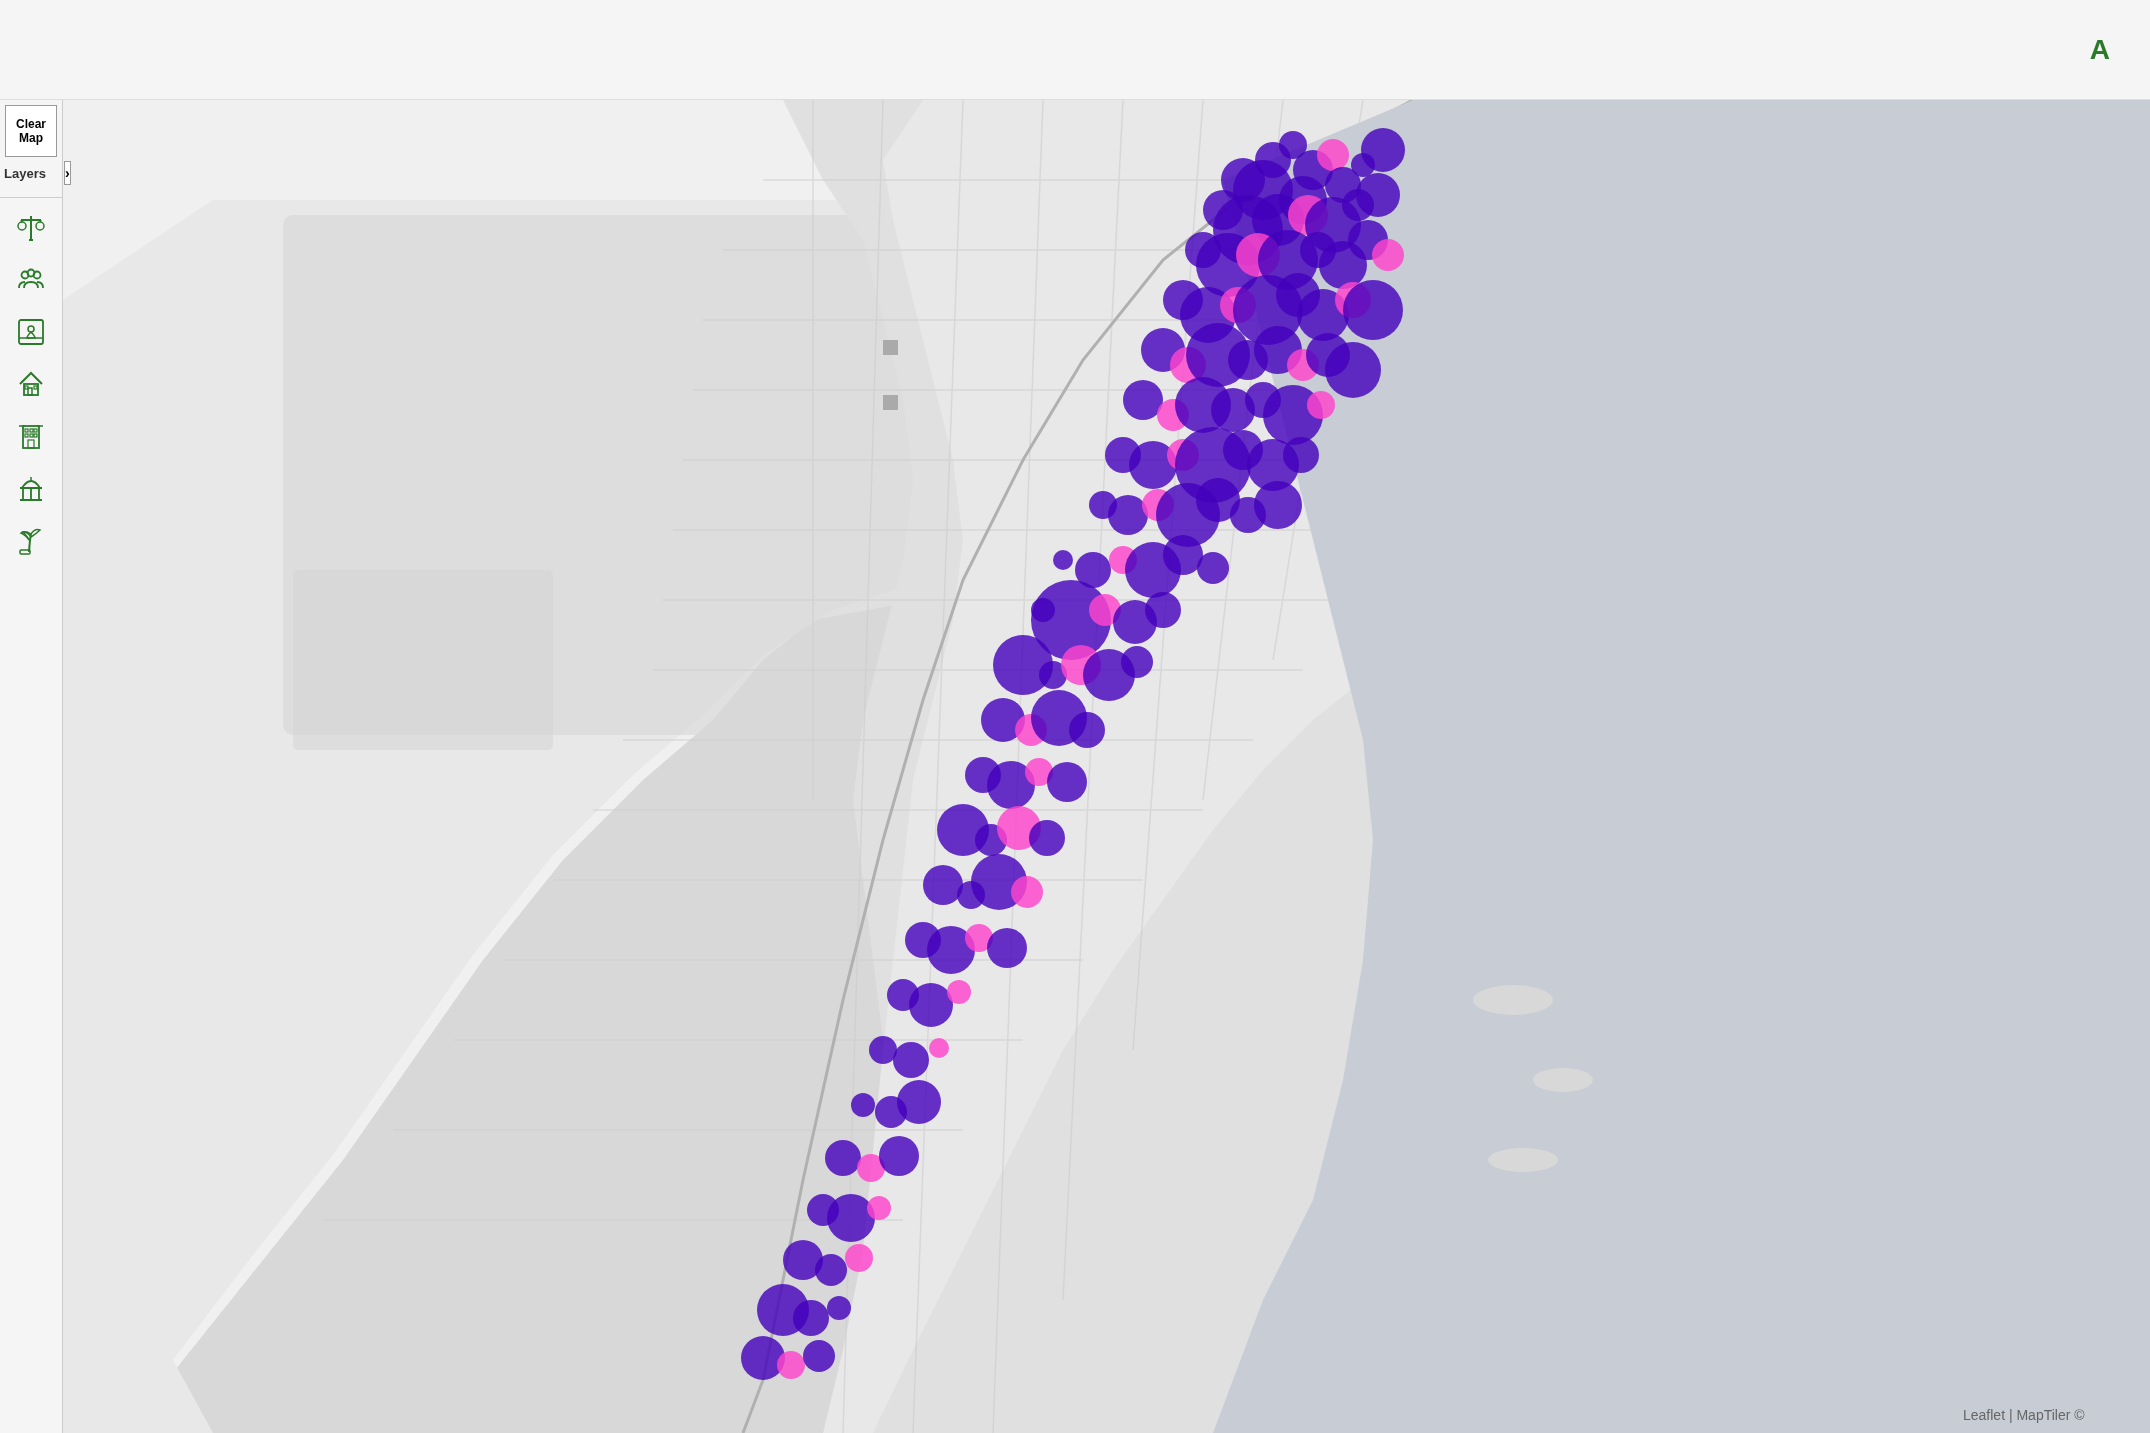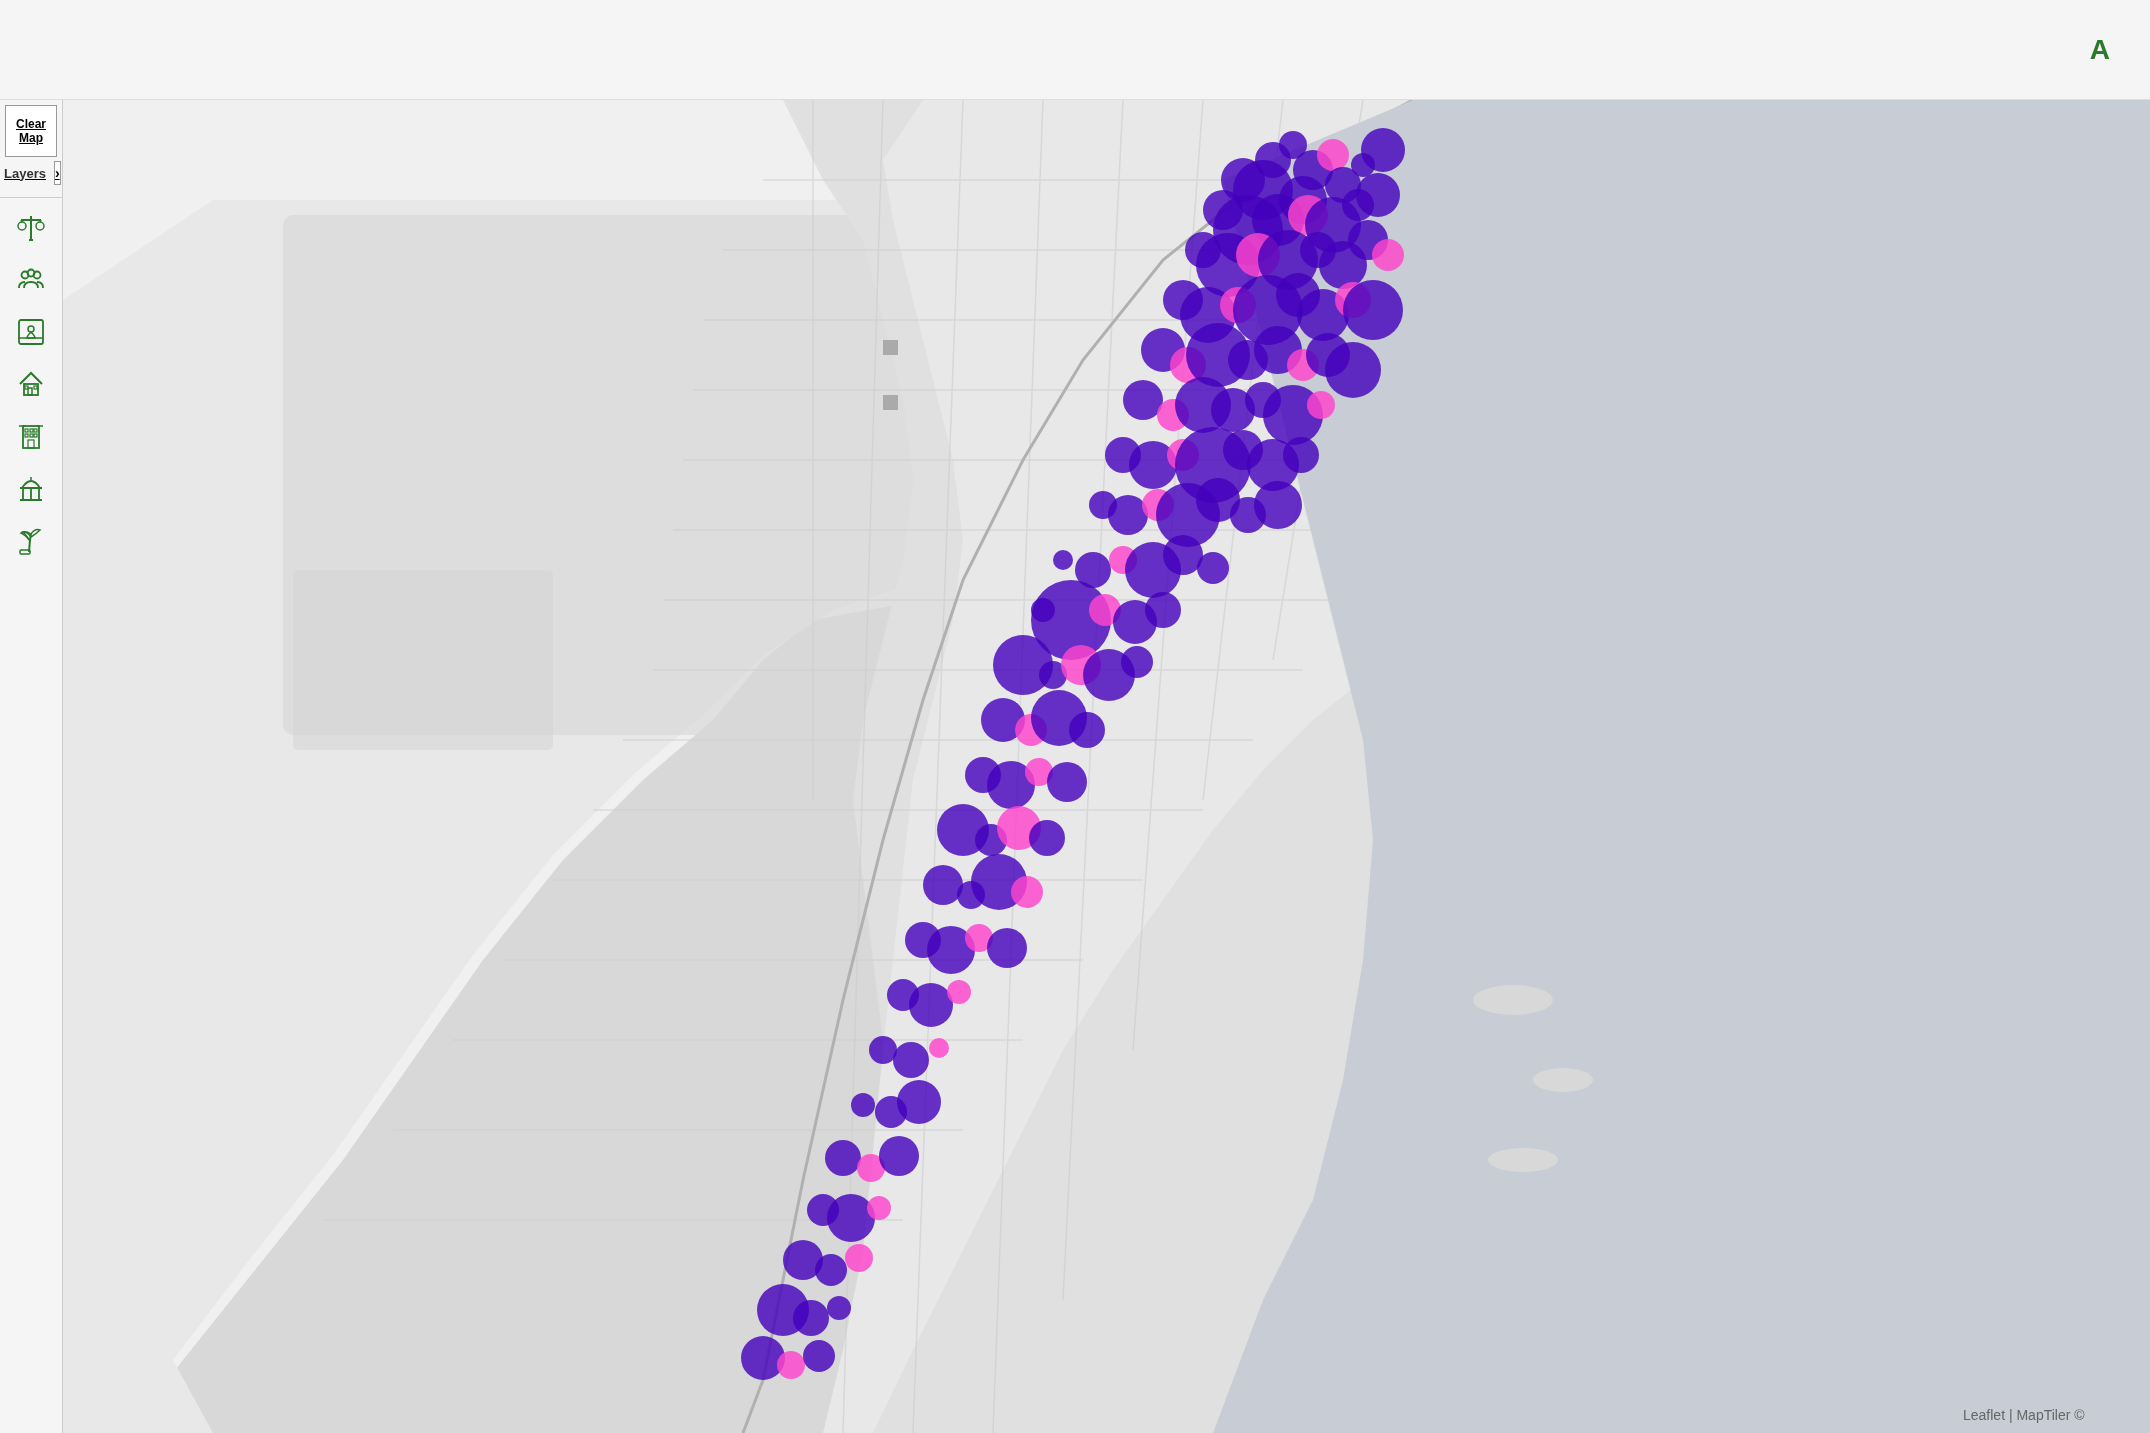--- a/index.html
+++ b/index.html
@@ -46,21 +46,20 @@
       left: 0;
       width: 63px;
       bottom: 0;
       background: #f5f5f5;
       border-right: 1px solid #ccc;
       z-index: 10;
       display: flex;
       flex-direction: column;
       align-items: center;
       padding-top: 5px;
-      text-decoration: underline;
     }
 
     .clear-map-btn {
       width: 52px;
       height: 52px;
       background: white;
       border: 1px solid #999;
       cursor: pointer;
       font-size: 12px;
       font-weight: bold;
@@ -71,21 +70,21 @@
       justify-content: center;
       margin-bottom: 4px;
     }
 
     .layers-row {
       display: flex;
       align-items: center;
       width: 100%;
       margin-bottom: 8px;
       padding: 0 4px;
-      gap: 8px;
+      gap: 18px;
     }
 
     .layers-label {
       font-size: 13px;
       font-weight: bold;
       color: #333;
       flex: 1;
       text-align: center;
     }
 

